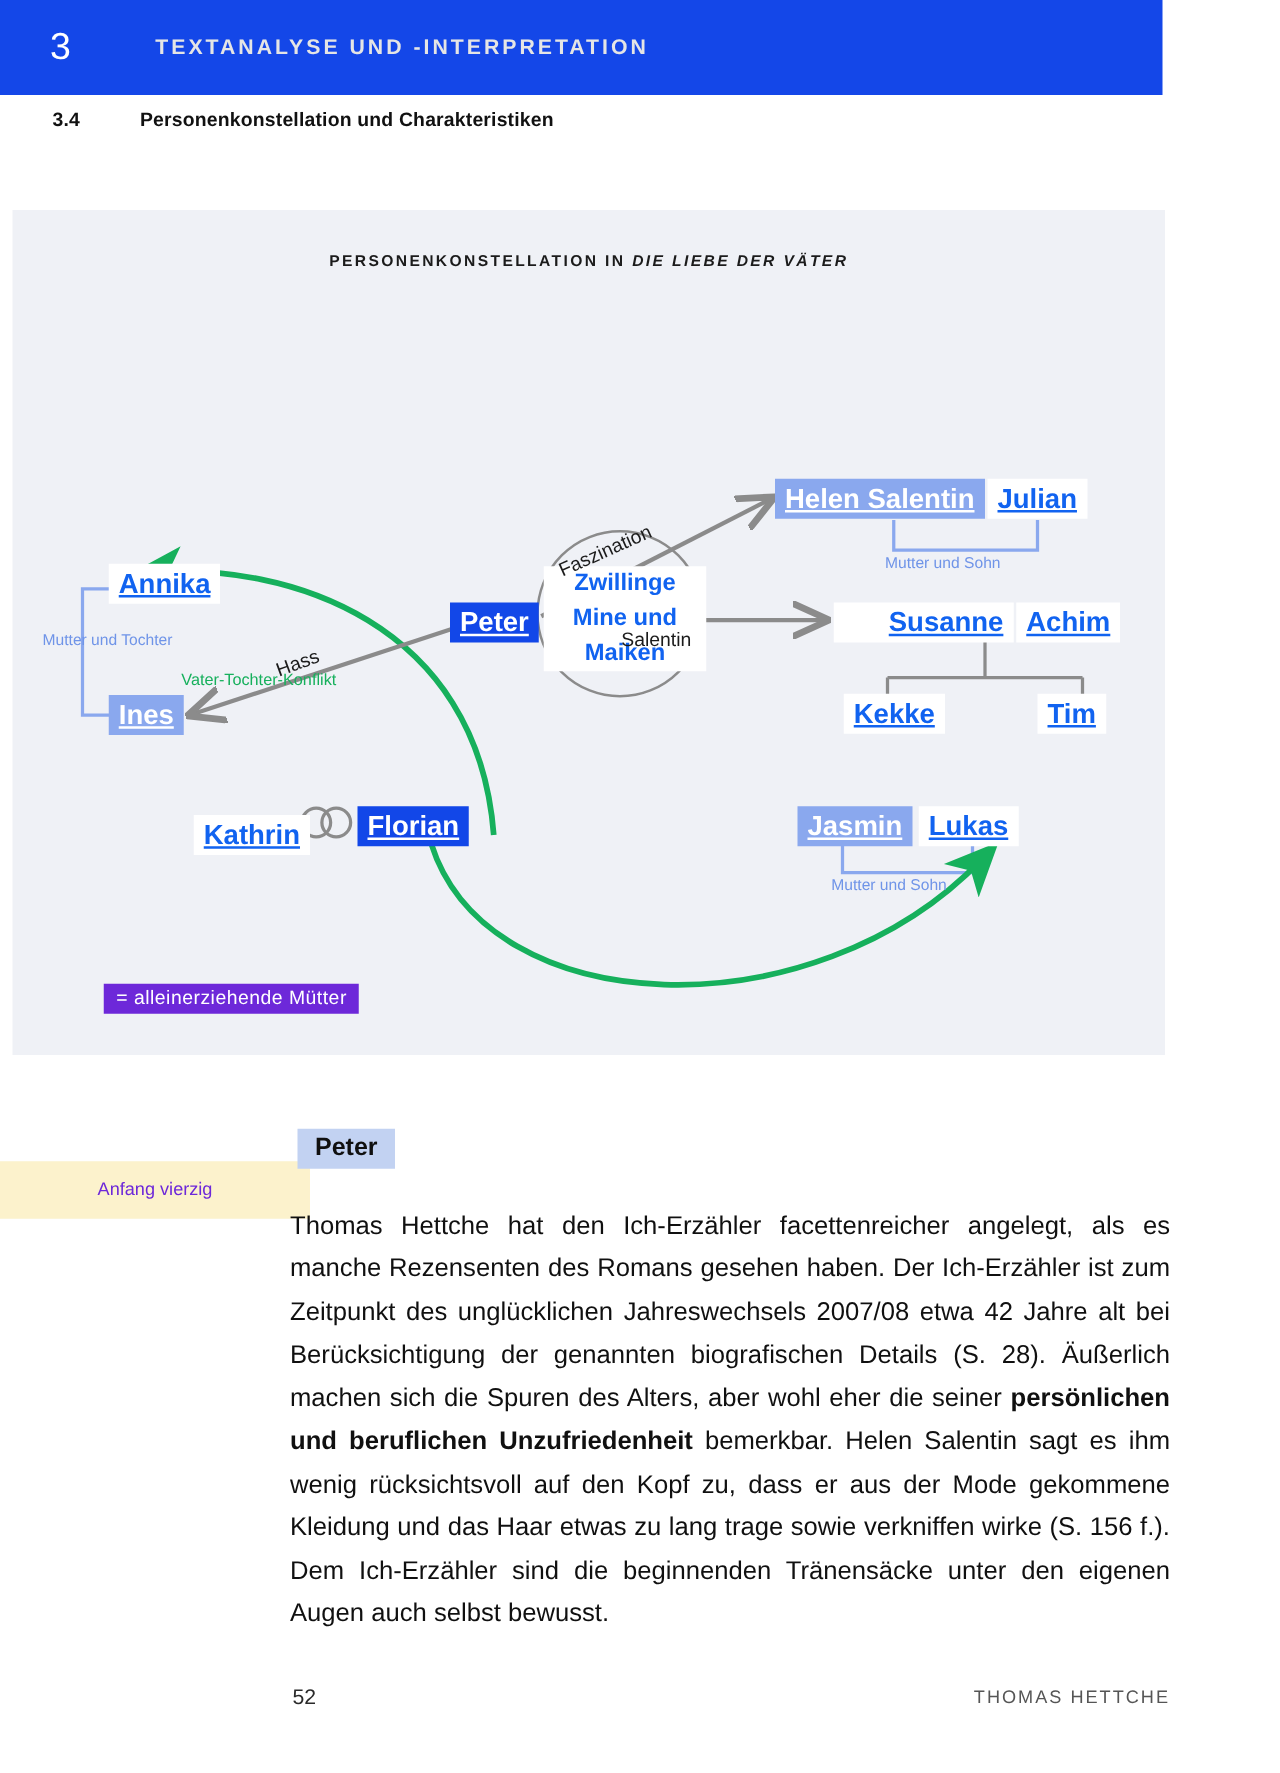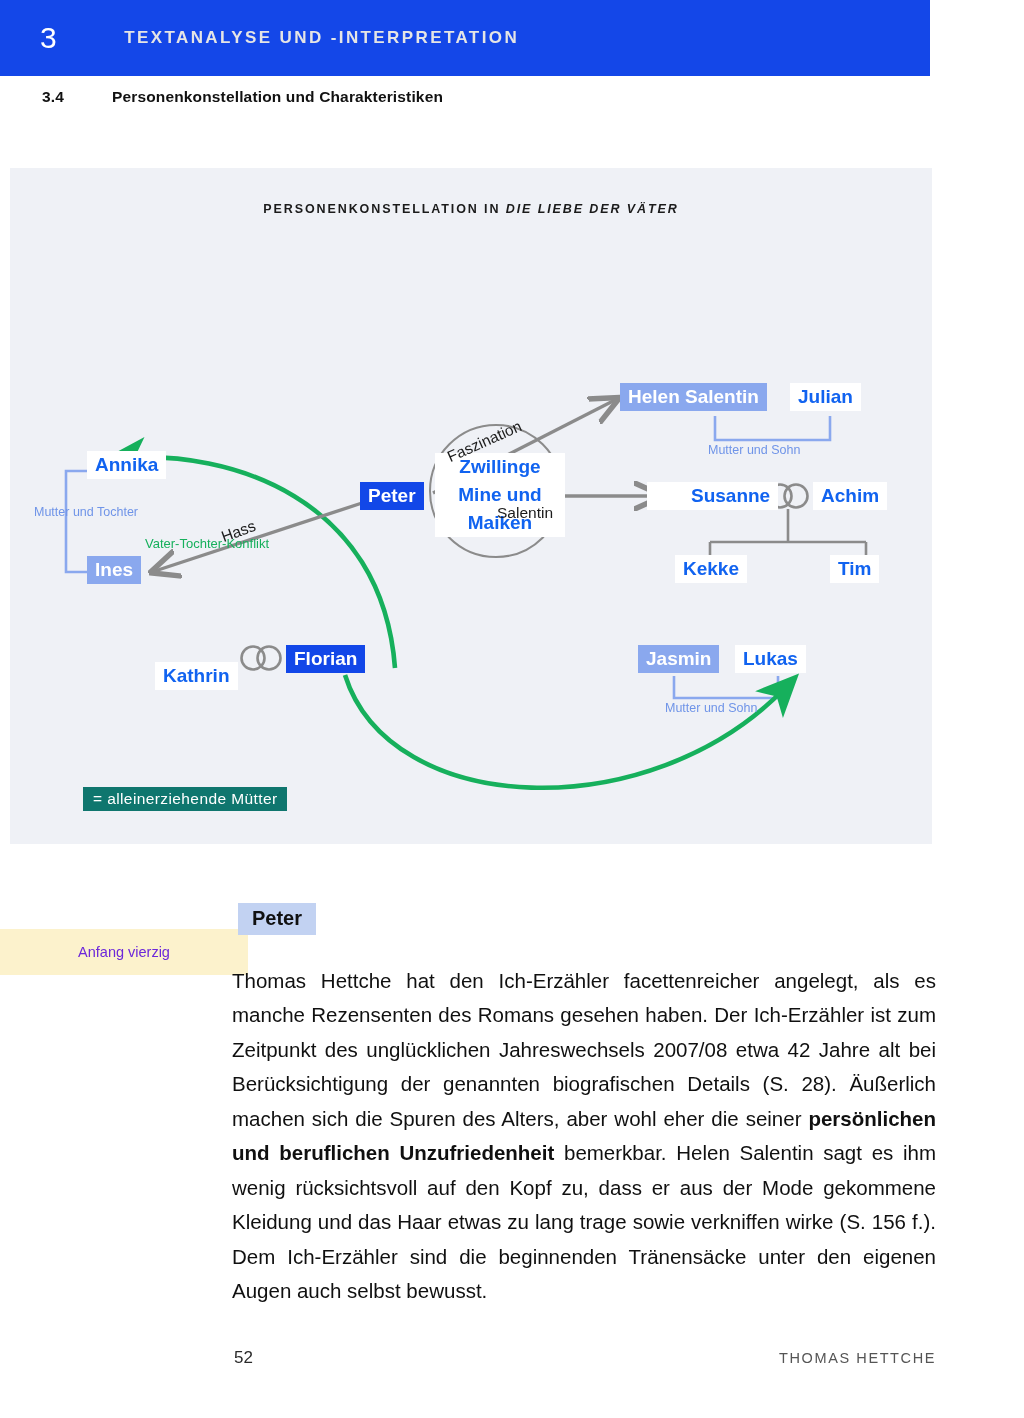--- a/index.html
+++ b/index.html
@@ -85,25 +85,26 @@
     position: absolute;
     left: 0;
     top: 0;
     width: 922px;
     height: 676px;
   }
 
   
   .node {
     position: absolute;
-    font-size: 19px;
+    font-size: 22px;
     font-weight: 700;
     white-space: nowrap;
     padding: 2px 8px;
     line-height: 1.25;
+    text-decoration: underline;
   }
   .node.plain   { color: #1163F0; background: #ffffff; }
   .node.mother  { color: #ffffff; background: #8aa8ee; }
   .node.strong  { color: #ffffff; background: #1247E8; }
 
   .bracket-label {
     position: absolute;
     font-size: 12.5px;
     color: #6f94e8;
     white-space: nowrap;
@@ -150,21 +151,21 @@
     line-height: 1.48;
     background: #ffffff;
   }
 
   .legend-box {
     position: absolute;
     left: 83px;
     top: 787px;
     font-size: 15.5px;
     color: #ffffff;
-    background: #0f766e;
+    background: #6d28d9;
     padding: 3px 10px;
     letter-spacing: 0.4px;
   }
 
   
   .margin-note {
     position: absolute;
     left: 0;
     top: 929px;
     width: 248px;
@@ -280,25 +281,25 @@
     <span>Zwillinge</span><br>
     <span>Mine und</span><br>
     <span>Maiken</span>
   </div>
 
   <div class="node plain" style="left:77px;  top:283px;">Annika</div>
   <div class="node mother" style="left:77px;  top:388px;">Ines</div>
   <div class="node strong" style="left:350px; top:314px;">Peter</div>
   <div class="node mother" style="left:610px; top:215px;">Helen Salentin</div>
   <div class="node plain" style="left:780px; top:215px;">Julian</div>
-  <div class="node plain" style="left:637px; top:314px;padding-left:44px;">Susanne</div>
+  <div class="node plain" style="left:657px; top:314px;padding-left:44px;">Susanne</div>
   <div class="node plain" style="left:803px; top:314px;">Achim</div>
   <div class="node plain" style="left:665px; top:387px;">Kekke</div>
   <div class="node plain" style="left:820px; top:387px;">Tim</div>
-  <div class="node plain" style="left:145px; top:494px;">Kathrin</div>
+  <div class="node plain" style="left:145px; top:484px;">Kathrin</div>
   <div class="node strong" style="left:276px; top:477px;">Florian</div>
   <div class="node mother" style="left:628px; top:477px;">Jasmin</div>
   <div class="node plain" style="left:725px; top:477px;">Lukas</div>
 
   <div class="bracket-label" style="left:24px;  top:337px;">Mutter und Tochter</div>
   <div class="bracket-label" style="left:698px; top:275px;">Mutter und Sohn</div>
   <div class="bracket-label" style="left:655px; top:533px;">Mutter und Sohn</div>
 
   <div class="rel-label green" style="left:135px; top:368px;">Vater-Tochter-Konflikt</div>
   <div class="rel-label rot-fasz" style="left:442px; top:280px;">Faszination</div>

